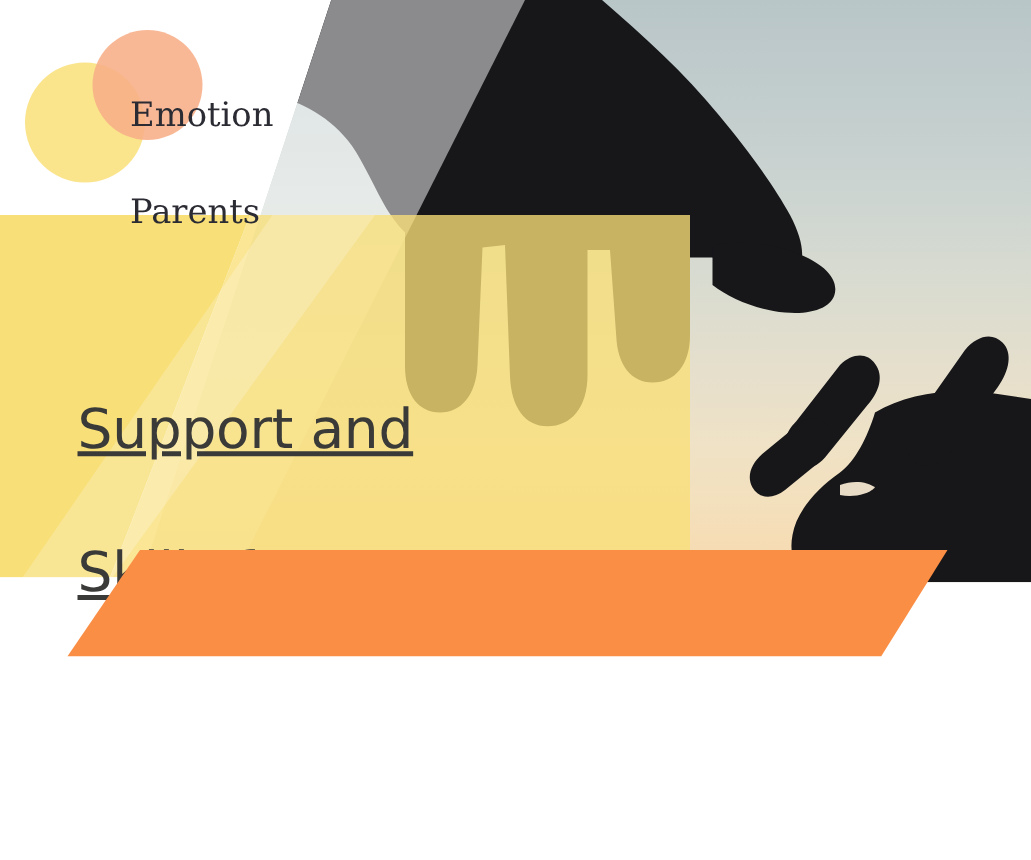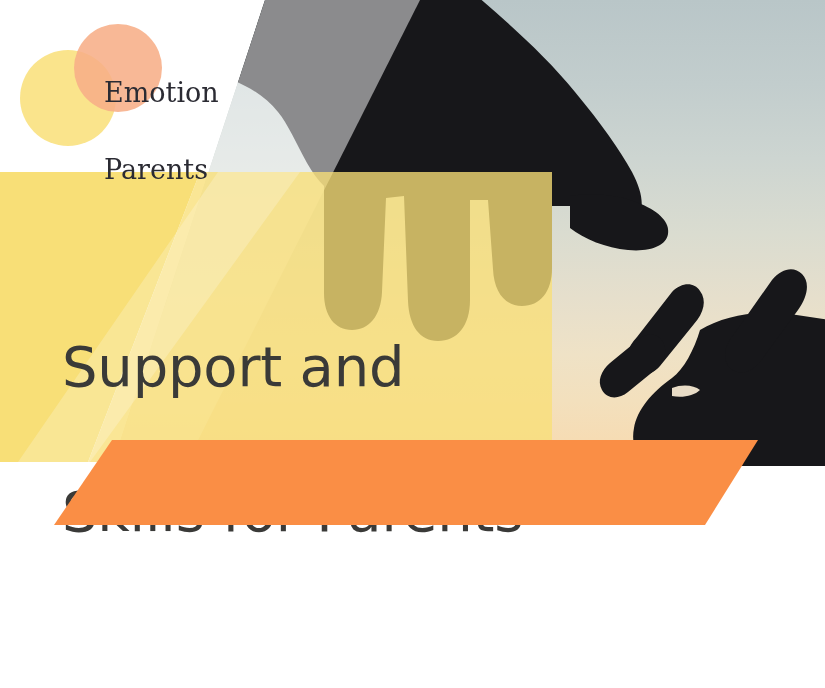--- a/index.html
+++ b/index.html
@@ -119,25 +119,26 @@
   }
 
   
   .title {
     position: absolute;
     left: 62px;
     top: 258px;
     width: 470px;
     color: #3a3a38;
     font-family: "DejaVu Sans", sans-serif;
-    font-size: 56px;
+    font-size: 44px;
     font-weight: 400;
     line-height: 1.30;
     letter-spacing: -0.2px;
     white-space: pre-line;
+    text-decoration: underline;
   }
   .title-line { display: block; }
 
   
   .logo {
     position: absolute;
     left: 12px;
     top: 18px;
     width: 240px;
     height: 150px;

